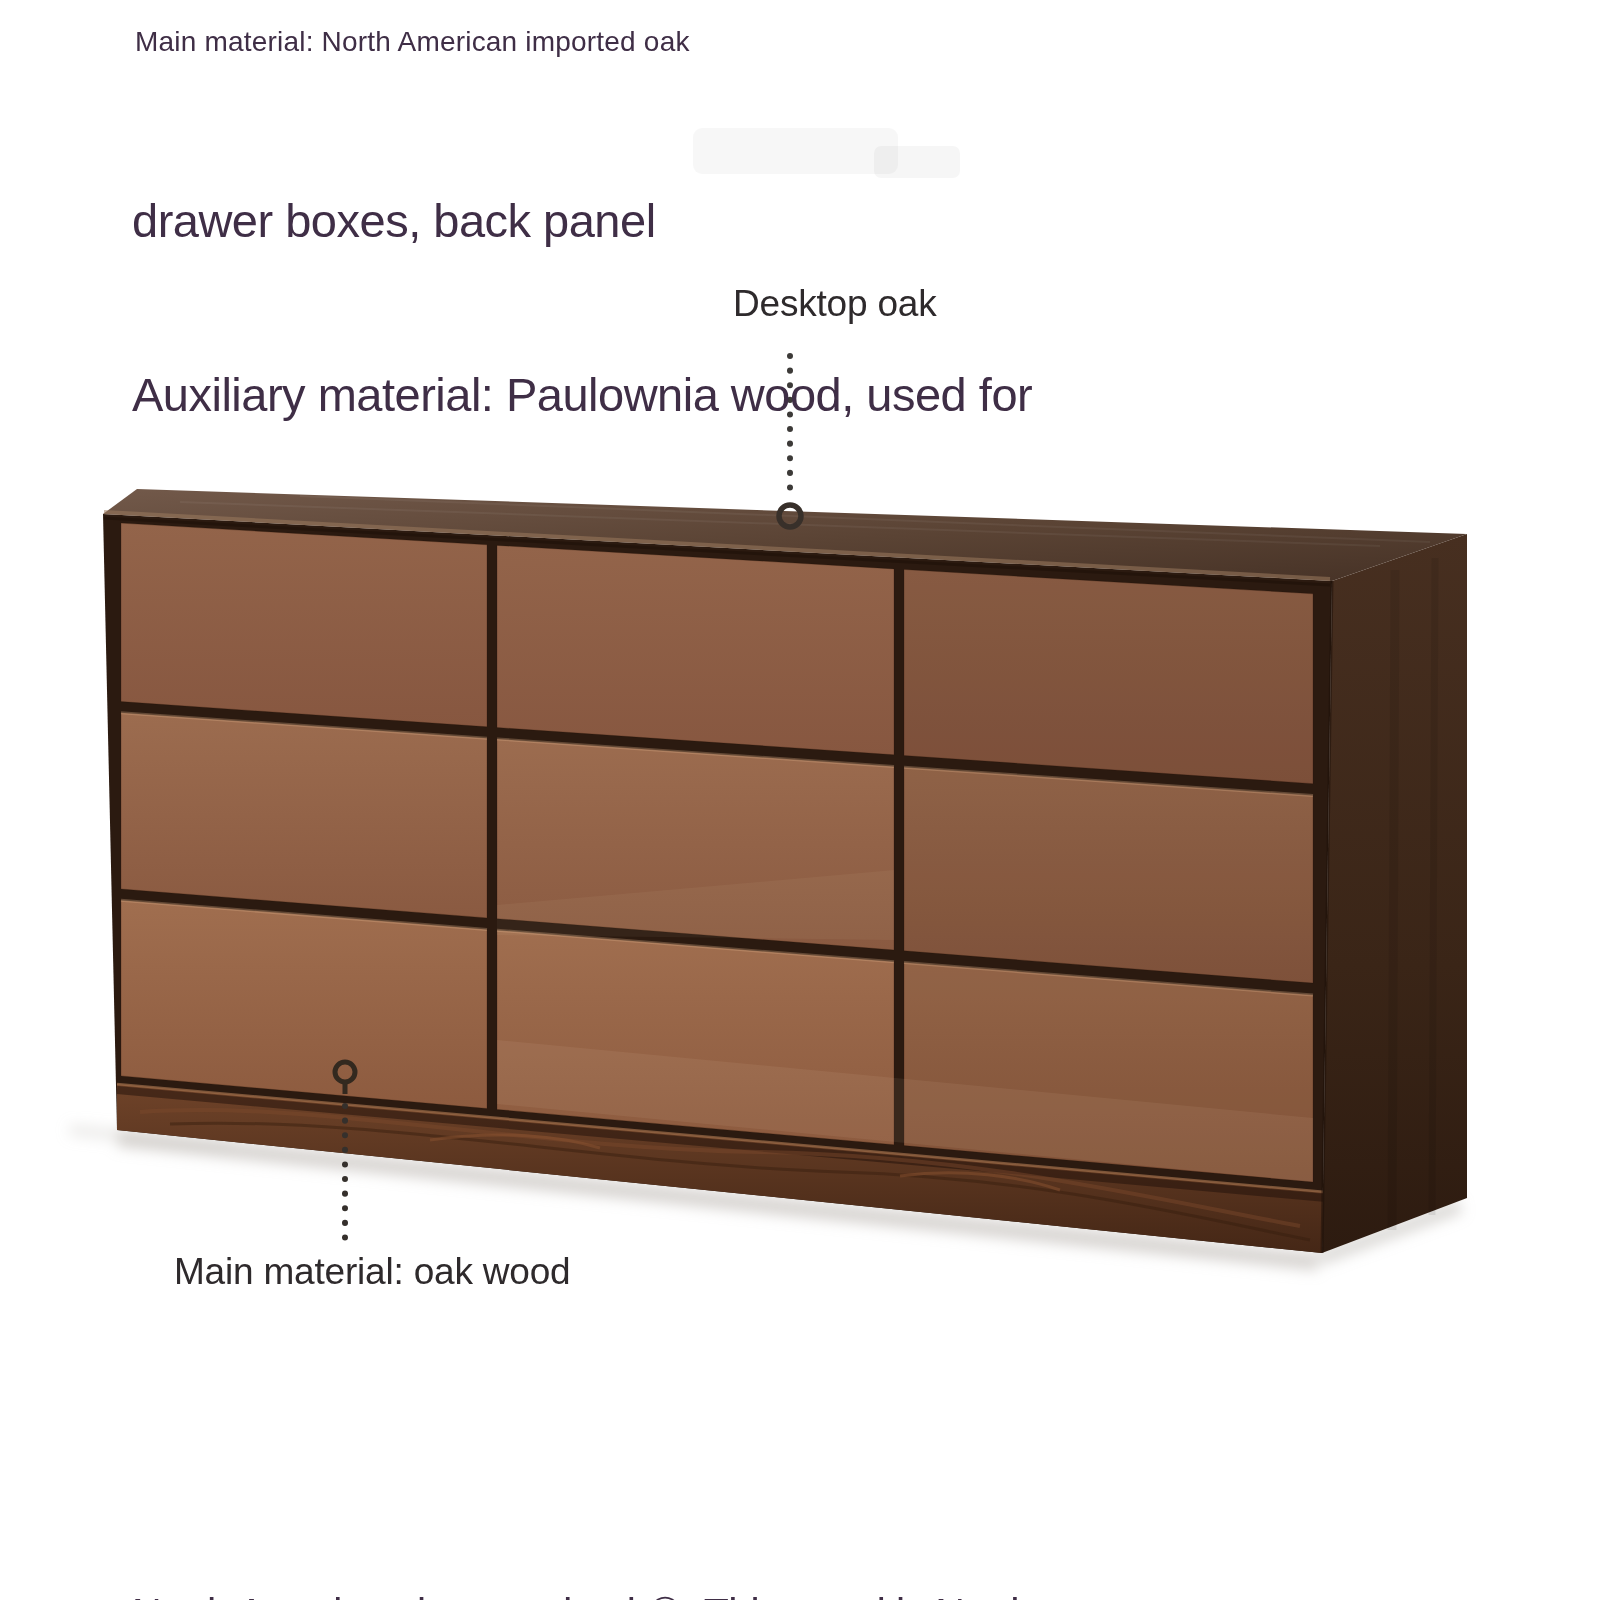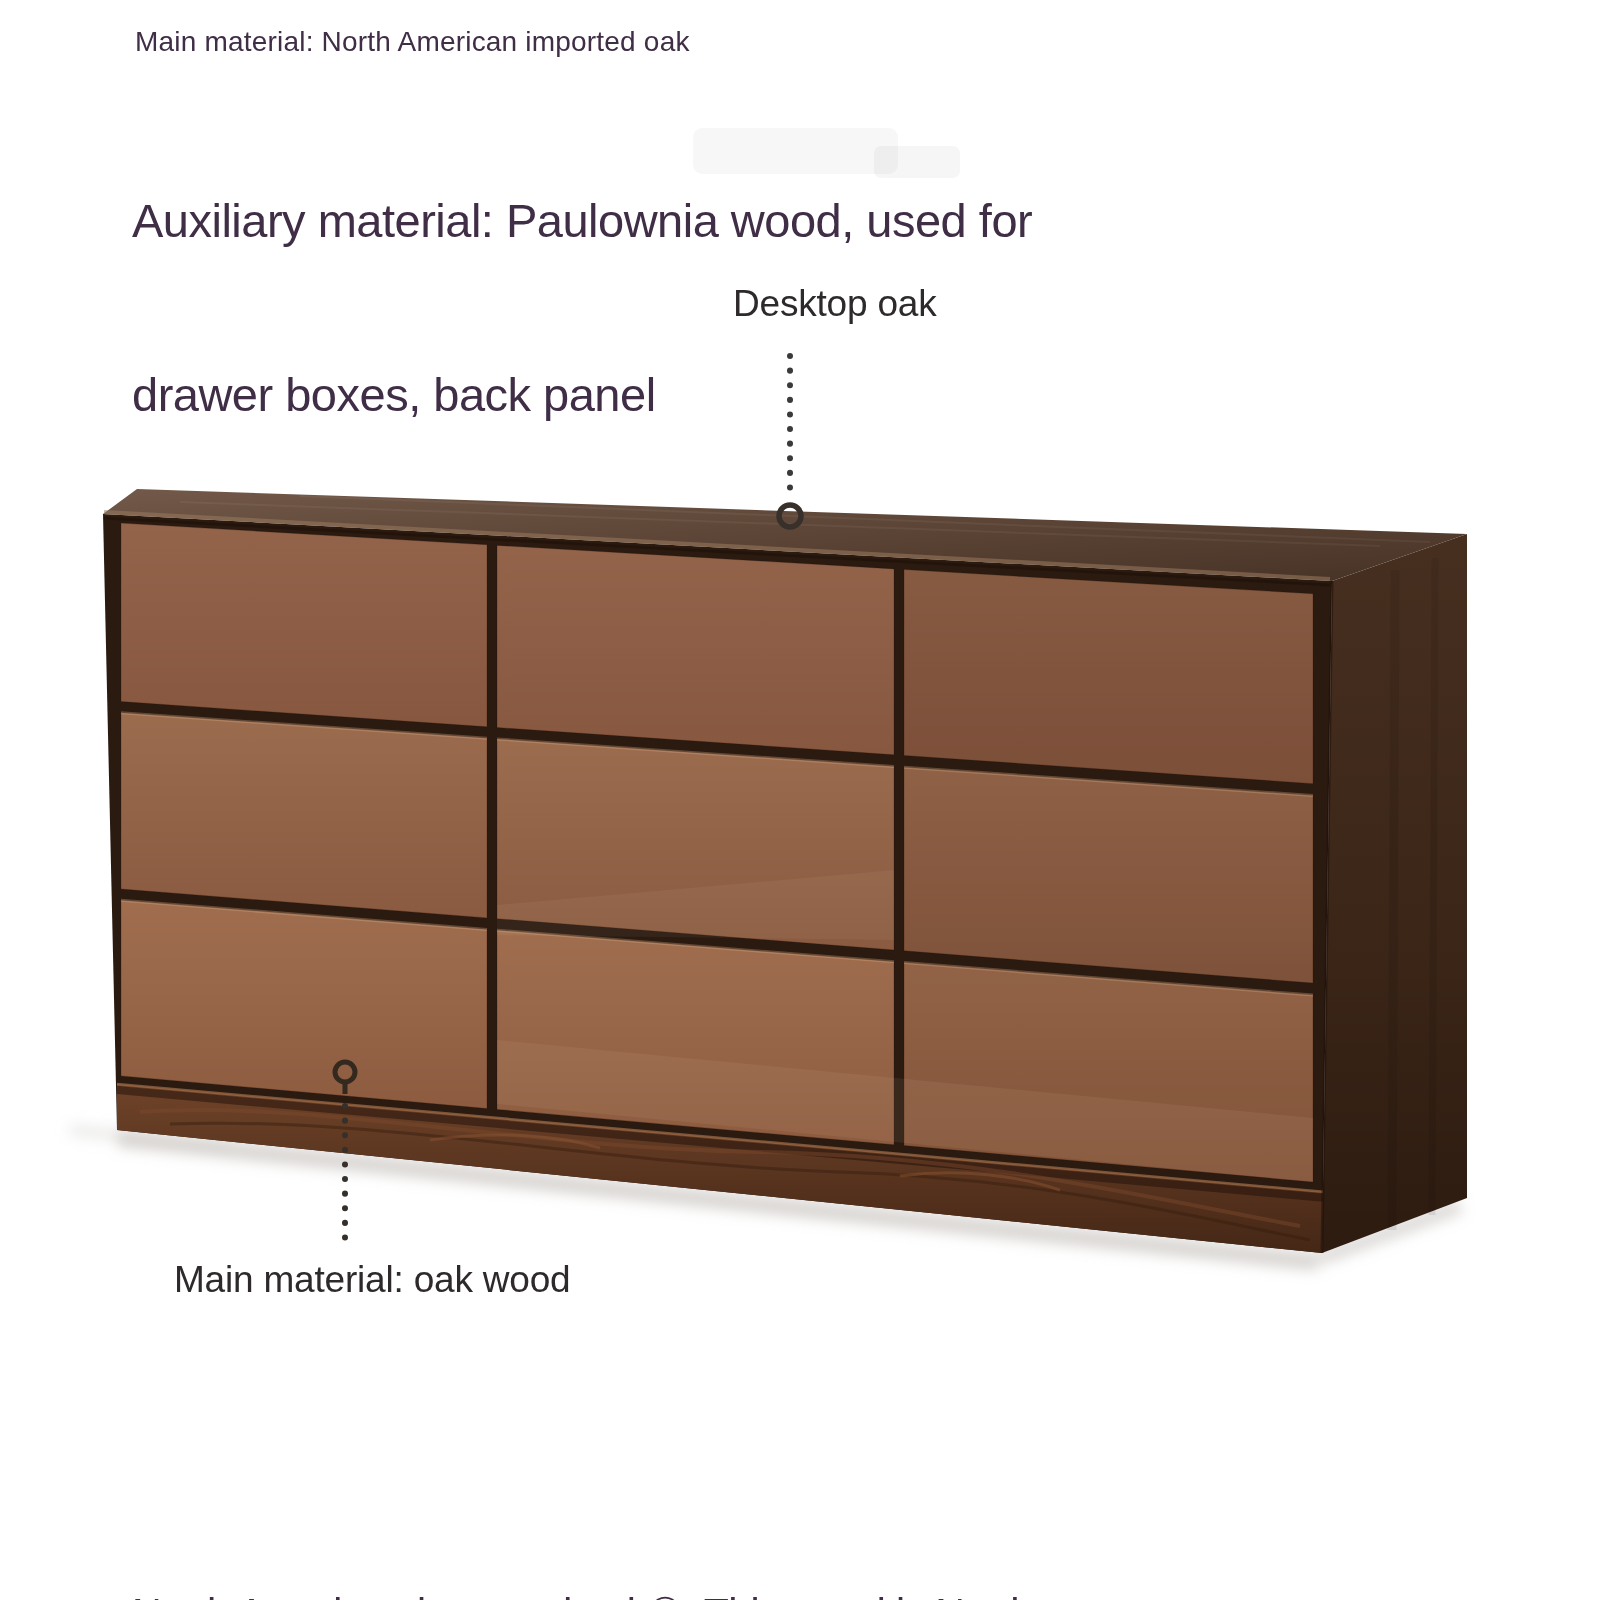--- a/index.html
+++ b/index.html
@@ -18,21 +18,20 @@
     left:132px;top:76px;font-size:47px;line-height:58px;letter-spacing:-.5px;
     color:var(--c-text_primary,#3f2e46);
   }
   .t-desktop{
     left:733px;top:283px;font-size:37px;letter-spacing:-.2px;
     color:var(--c-text_label,#2e2a2c);
   }
   .t-oak{
     left:174px;top:1251px;font-size:37px;letter-spacing:-.2px;
     color:var(--c-text_label,#2e2a2c);
-    margin-top:8px;
   }
   .t-foot{
     left:132px;top:1478px;font-size:41px;line-height:54px;letter-spacing:-.6px;
     color:var(--c-text_primary,#3f2e46);
   }
 </style>
 </head>
 <body>
 
 <div class="stage">
@@ -131,22 +130,22 @@
     <line x1="790" y1="356" x2="790" y2="496" stroke="#3c3a38" stroke-width="6" stroke-linecap="round" stroke-dasharray="0.1 14.5"></line>
     <circle cx="790" cy="516" r="11" fill="none" stroke="#38302a" stroke-width="5.5"></circle>
 
     <circle cx="345" cy="1072" r="10" fill="none" stroke="#33291f" stroke-width="5"></circle>
     <line x1="345" y1="1082" x2="345" y2="1094" stroke="#33291f" stroke-width="5"></line>
     <line x1="345" y1="1106" x2="345" y2="1243" stroke="#35302c" stroke-width="6" stroke-linecap="round" stroke-dasharray="0.1 14.5"></line>
   </svg>
 
   <div class="txt t-main">Main material: North American imported oak</div>
   <div class="txt t-aux">
+    <div>drawer boxes, back panel</div>
     <div>Auxiliary material: Paulownia wood, used for</div>
-    <div>drawer boxes, back panel</div>
   </div>
   <div class="txt t-desktop">Desktop oak</div>
   <div class="txt t-oak">Main material: oak wood</div>
   <div class="txt t-foot">
     <div>North American imported oak①: This wood is North</div>
     
   </div>
 </div>
 
 </body></html>

